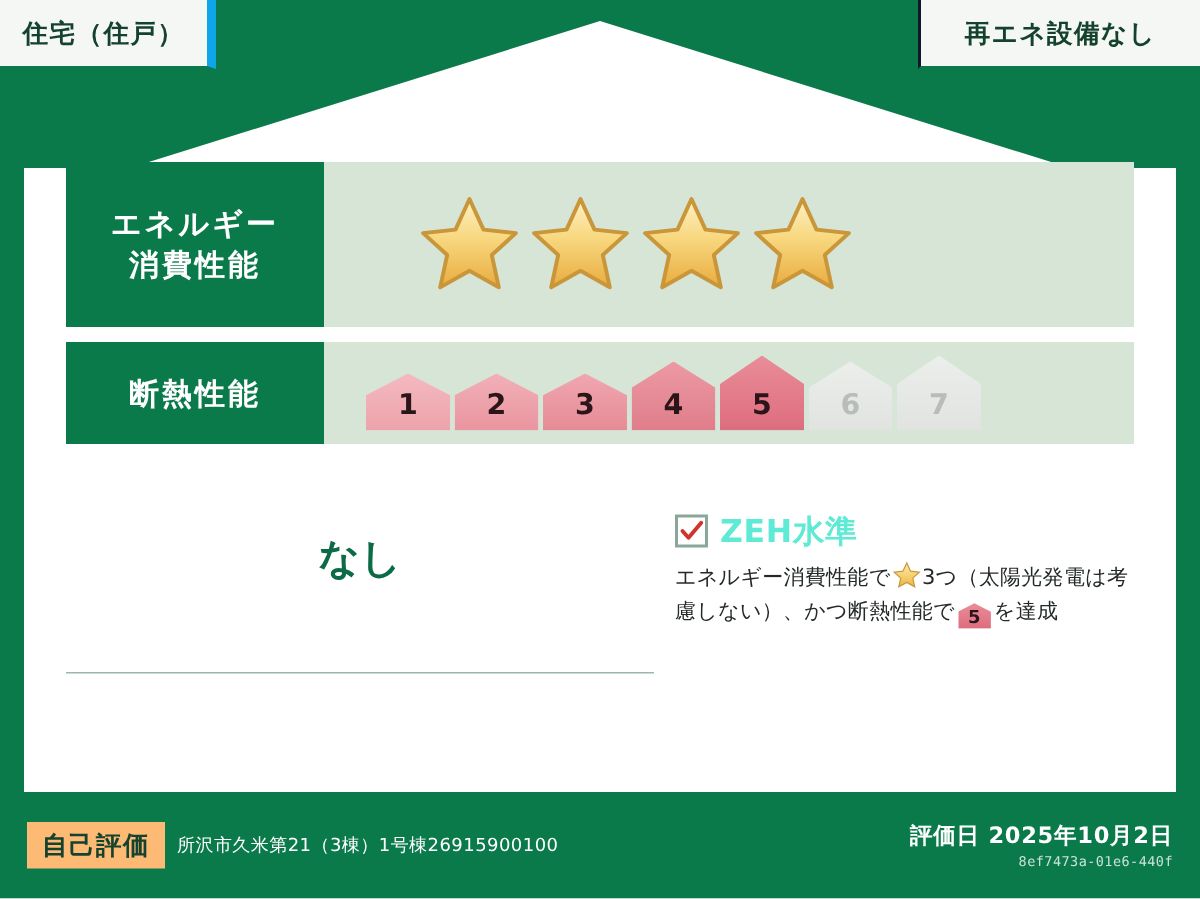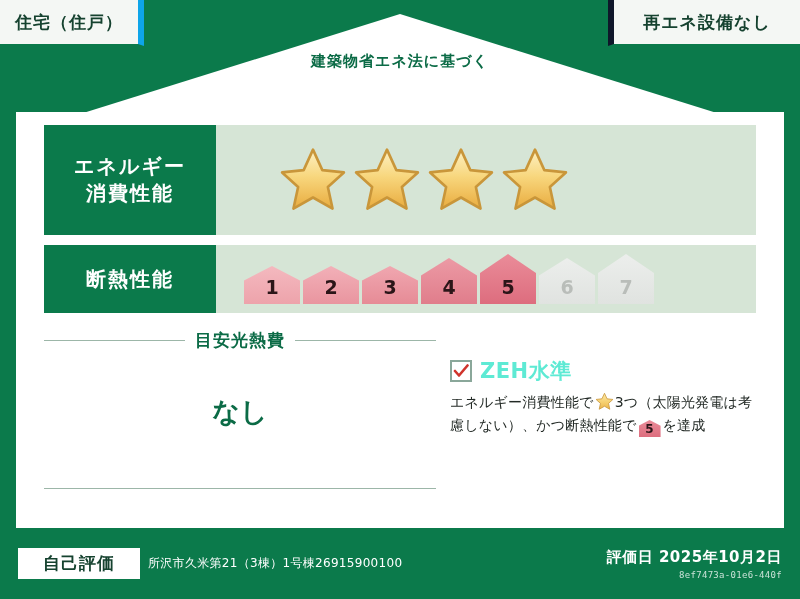--- a/index.html
+++ b/index.html
@@ -35,21 +35,21 @@
   }
   #badge-left {
     left: 0;
     width: 138px;
     border-right: 6px solid #0ea5e9;
     border-bottom: 2px solid #0b7a4b;
   }
   #badge-right {
     right: 0;
     width: 186px;
-    border-left: 6px solid #0f172a;
+    border-left: 2px solid #0f172a;
     border-bottom: 2px solid #0b7a4b;
   }
 
   
   #roof {
     position: absolute;
     left: 16px;
     top: 14px;
     width: 768px;
     height: 120px;
@@ -86,21 +86,21 @@
   #title-main {
     font-size: 30px;
     font-weight: bold;
     letter-spacing: 2px;
   }
 
   
   #panel {
     position: absolute;
     left: 44px;
-    top: 125px;
+    top: 108px;
     width: 712px;
     z-index: 5;
   }
 
   .metric-row {
     display: flex;
     align-items: stretch;
     margin-bottom: 10px;
   }
   .metric-label {
@@ -280,26 +280,26 @@
     padding: 0 18px;
     box-sizing: border-box;
     color: #ffffff;
   }
   #footer-left {
     display: flex;
     align-items: center;
     gap: 8px;
   }
   #eval-badge {
-    background: #ffffff;
+    background: #fdba74;
     color: #15422f;
     font-weight: bold;
     font-size: 17px;
     letter-spacing: 1px;
-    padding: 4px 25px;
+    padding: 4px 10px;
   }
   #eval-subject {
     font-size: 12px;
     letter-spacing: 0.3px;
   }
   #footer-right {
     text-align: right;
   }
   #eval-date {
     font-size: 15px;
@@ -320,21 +320,20 @@
 
 <div id="label-root">
 
   <div id="roof"></div>
   <div id="roof-fill"></div>
 
   <div id="badge-left" class="corner-badge">住宅（住戸）</div>
   <div id="badge-right" class="corner-badge">再エネ設備なし</div>
 
   <div id="title-block">
-    <div id="title-sub">建築物省エネ法に基づく</div>
   </div>
 
   <div id="panel">
 
     <div class="metric-row" id="row-energy">
       <div class="metric-label">
         <span>エネルギー</span>
         <span>消費性能</span>
       </div>
       <div class="metric-value">
@@ -396,25 +395,20 @@
             <div class="chip s-tall lv5">5</div>
             <div class="chip s-mid inactive">6</div>
             <div class="chip s-tall inactive">7</div>
           </div>
       </div>
     </div>
 
     <div id="lower">
 
       <div id="cost-col">
-        <div id="cost-header">
-          <span class="rule"></span>
-          <span>目安光熱費</span>
-          <span class="rule"></span>
-        </div>
         <div id="cost-value">なし</div>
         <div id="cost-rule-bottom"></div>
       </div>
 
       <div id="zeh-col">
         <div id="zeh-head">
           <span id="zeh-check">
             <svg width="16" height="16" viewBox="0 0 16 16">
               <path d="M2 8 L6 12.5 L14.5 2.5" fill="none" stroke="#d0342c" stroke-width="2.6" stroke-linecap="round" stroke-linejoin="round"></path>
             </svg>

